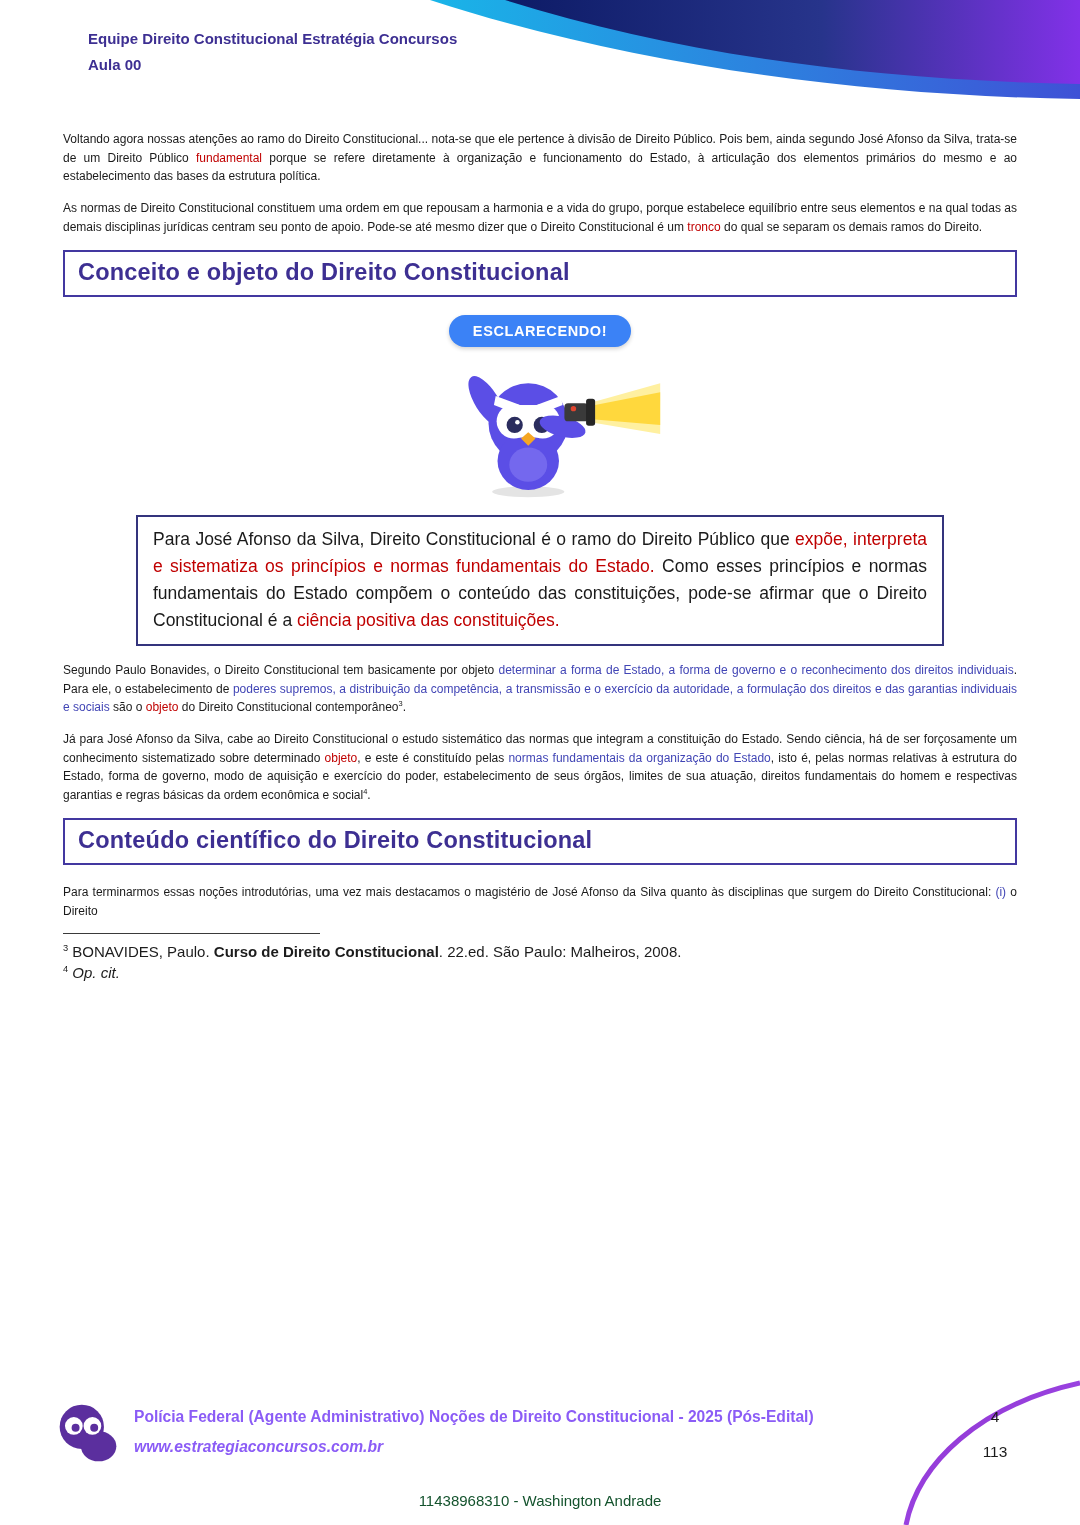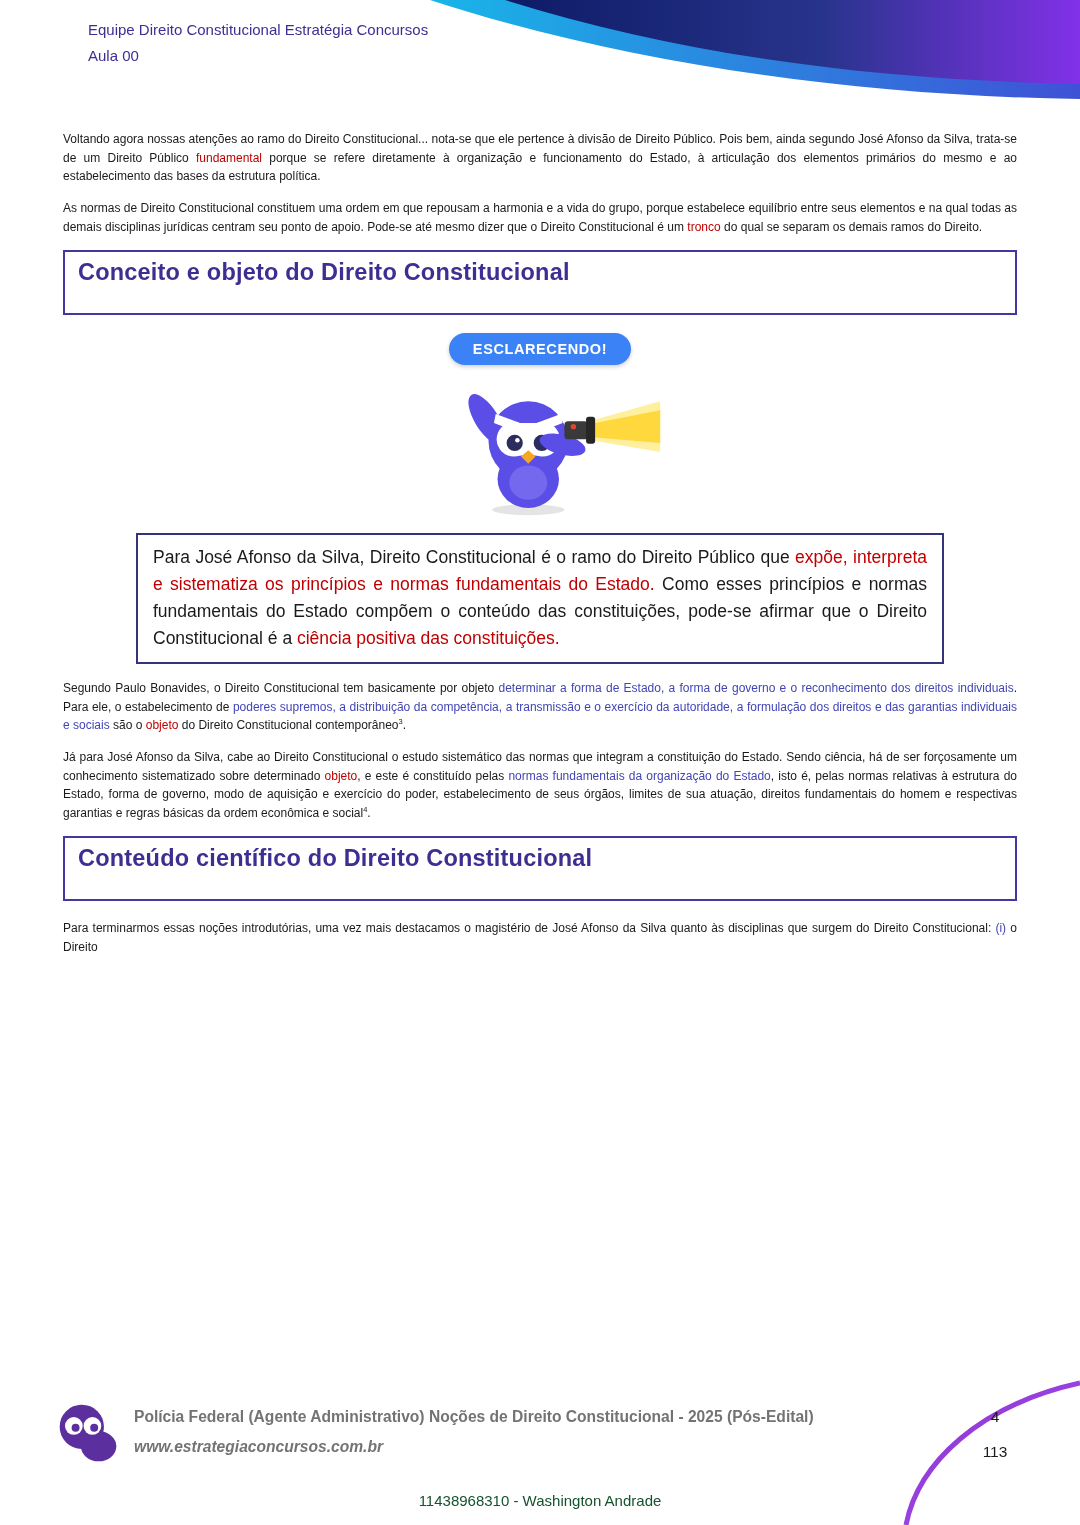--- a/index.html
+++ b/index.html
@@ -2,51 +2,51 @@
 <html><head>
 <meta charset="utf-8">
 <style>
   * { margin:0; padding:0; box-sizing:border-box; }
   html,body { background:#ffffff; }
   body { font-family:"Liberation Sans", sans-serif; }
   .page { position:relative; width:1080px; height:1525px; margin:0 auto; background:#fff; overflow:hidden; }
 
   
   .header-wave { position:absolute; top:0; left:0; width:1080px; height:112px; }
-  .header-text { position:absolute; top:17px; left:88px; color:#3d2f92; font-weight:normal; font-size:15px; line-height:1.7; }
+  .header-text { position:absolute; top:26px; left:88px; color:#3d2f92; font-weight:bold; font-size:15px; line-height:1.7; }
 
   
   .content { position:absolute; top:130px; left:63px; width:954px; }
   p.body { font-size:12px; line-height:1.56; color:#1a1a1a; text-align:justify; margin-bottom:13px; }
   sup { font-size:0.62em; vertical-align:super; line-height:0; }
   .c-red { color:#c00000; }
   .c-purple { color:#4145b5; }
   .b { font-weight:bold; }
   .i { font-style:italic; }
 
-  .section-box { border:2.5px solid #4338a0; padding:7px 13px 27px 13px; margin:6px 0 18px 0; background:#fff; }
+  .section-box { border:2.5px solid #4338a0; padding:7px 13px 9px 13px; margin:6px 0 18px 0; background:#fff; }
   .section-box h2 { font-size:23.5px; color:#3d2f92; font-weight:bold; letter-spacing:0.2px; font-family:"Liberation Sans", sans-serif; }
 
   .badge { display:block; width:fit-content; margin:18px auto 0 auto; background:#3b82f6; color:#ffffff;
            font-weight:bold; font-size:14.5px; letter-spacing:0.6px; padding:8px 24px; border-radius:18px;
            box-shadow:0 2px 4px rgba(0,0,0,0.18); }
 
   .mascot-wrap { text-align:center; }
   .mascot { display:inline-block; margin-top:2px; }
 
   .quote-box { border:2px solid #34347d; margin:12px 73px 15px 73px; padding:9px 15px; font-size:17.5px;
                line-height:1.56; text-align:justify; color:#1a1a1a; }
 
   .footnotes { margin-top:12px; }
   .fn-rule { width:257px; border-top:1.6px solid #3a3a3a; margin-bottom:7px; }
   .fn { font-size:15px; line-height:1.4; color:#1c1c1c; text-align:left; }
 
   
   .footer-logo { position:absolute; left:56px; top:1402px; width:64px; height:62px; }
-  .footer-textblock { position:absolute; left:134px; top:1408px; color:#737373; font-size:15.6px; font-weight:bold; }
+  .footer-textblock { position:absolute; left:134px; top:1408px; color:#8b5cf6; font-size:15.6px; font-weight:bold; }
   .footer-title { margin-bottom:12px; }
   .footer-url { font-style:italic; }
   .page-num { position:absolute; right:62px; top:1408px; width:46px; text-align:center; font-size:15.5px; color:#1c1c1c; }
   .page-num .total { margin-top:17px; }
   .watermark { position:absolute; left:0; bottom:16px; width:100%; text-align:center; color:#14532d; font-size:15px; }
   .corner-arc { position:absolute; right:0; bottom:0; width:230px; height:150px; pointer-events:none; }
 </style>
 </head>
 <body>
 
@@ -125,20 +125,25 @@
 
     <p class="body"><span>Segundo Paulo Bonavides, o Direito Constitucional tem basicamente por objeto </span><span class="c-purple">determinar a forma de Estado, a forma de governo e o reconhecimento dos direitos individuais</span><span>. Para ele, o estabelecimento de </span><span class="c-purple">poderes supremos, a distribuição da competência, a transmissão e o exercício da autoridade, a formulação dos direitos e das garantias individuais e sociais</span><span> são o </span><span class="c-red">objeto</span><span> do Direito Constitucional contemporâneo</span><sup>3</sup><span>.</span></p>
     <p class="body"><span>Já para José Afonso da Silva, cabe ao Direito Constitucional o estudo sistemático das normas que integram a constituição do Estado. Sendo ciência, há de ser forçosamente um conhecimento sistematizado sobre determinado </span><span class="c-red">objeto</span><span>, e este é constituído pelas </span><span class="c-purple">normas fundamentais da organização do Estado</span><span>, isto é, pelas normas relativas à estrutura do Estado, forma de governo, modo de aquisição e exercício do poder, estabelecimento de seus órgãos, limites de sua atuação, direitos fundamentais do homem e respectivas garantias e regras básicas da ordem econômica e social</span><sup>4</sup><span>.</span></p>
 
     <div class="section-box">
       <h2>Conteúdo científico do Direito Constitucional</h2>
     </div>
 
     <p class="body"><span>Para terminarmos essas noções introdutórias, uma vez mais destacamos o magistério de José Afonso da Silva quanto às disciplinas que surgem do Direito Constitucional: </span><span class="c-purple">(i)</span><span> o Direito</span></p>
 
+    <div class="footnotes">
+      <div class="fn-rule"></div>
+      <div class="fn"><sup>3</sup><span> BONAVIDES, Paulo. </span><span class="b">Curso de Direito Constitucional</span><span>. 22.ed. São Paulo: Malheiros, 2008.</span></div>
+      <div class="fn"><sup>4</sup><span> </span><span class="i">Op. cit.</span></div>
+    </div>
   </div>
 
   <svg class="corner-arc" viewBox="0 0 230 150" preserveAspectRatio="none">
     <defs>
       <linearGradient id="arcg" x1="0" y1="0" x2="1" y2="1">
         <stop offset="0" stop-color="#8b2fc9"></stop>
         <stop offset="1" stop-color="#a855f7"></stop>
       </linearGradient>
     </defs>
     <path d="M 230,8 C 130,30 68,88 56,150" fill="none" stroke="url(#arcg)" stroke-width="5"></path>

